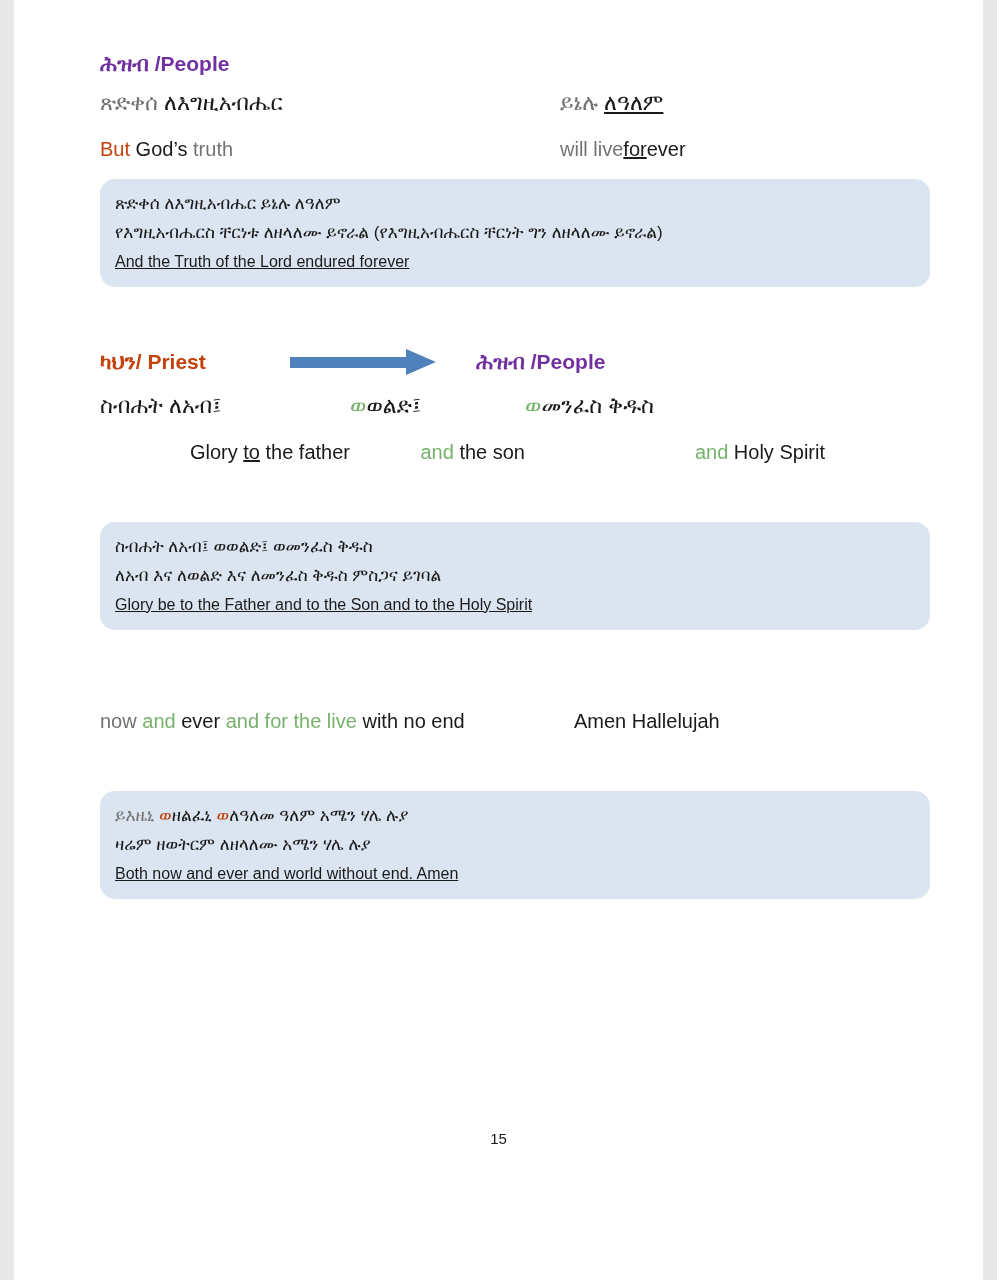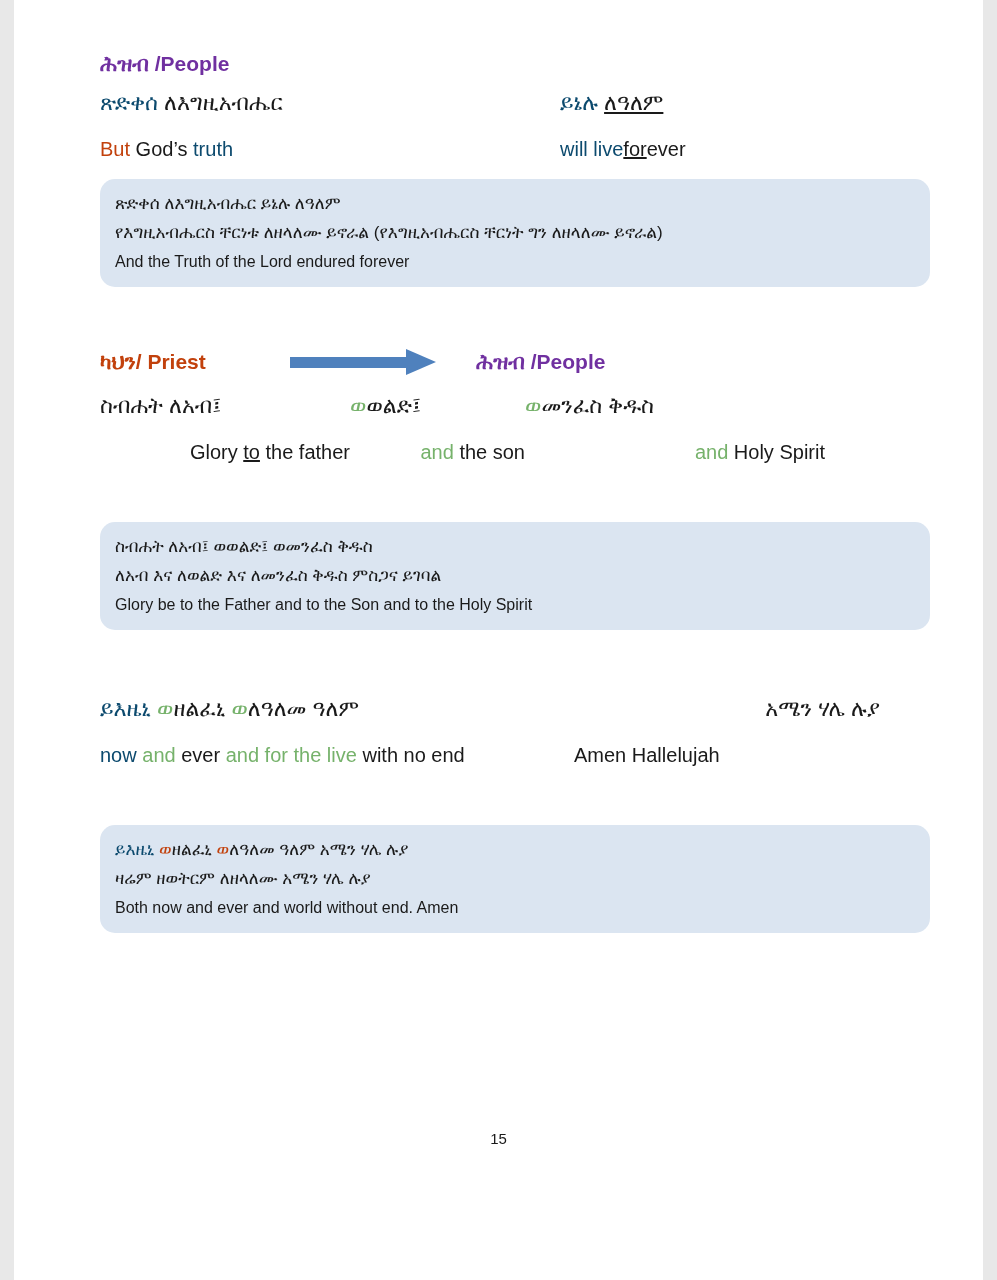--- a/index.html
+++ b/index.html
@@ -24,21 +24,21 @@
   .content {
     position: absolute;
     left: 86px;
     top: 52px;
     width: 830px;
   }
 
   
   .c-purple { color: #7030a0; }
   .c-red    { color: #c2410c; }
-  .c-blue   { color: #0c4a6e; }
+  .c-blue   { color: #737373; }
   .c-green  { color: #76b26b; }
   .c-black  { color: #1a1a1a; }
   .u { text-decoration: underline; }
 
   .heading {
     font-weight: bold;
     font-size: 21px;
     margin: 0 0 10px 0;
   }
 
@@ -58,21 +58,21 @@
     padding: 10px 0 12px 1px;
     margin-top: 14px;
     border-radius: 15px;
   }
   .block .line {
     padding: 0 14px;
     font-size: 17px;
     line-height: 1.72;
     color: #1a1a1a;
   }
-  .block .line.eng-line { font-size: 16px; }
+  .block .line.eng-line { font-size: 16px; text-decoration: underline; }
 
   .spacer-lg { height: 62px; }
   .spacer-md { height: 40px; }
 
   .priest-row {
     display: flex;
     align-items: center;
     gap: 0;
   }
   .priest-label {
@@ -218,30 +218,20 @@
     <div class="spacer-md"></div>
 
     <div class="block">
       <div class="line">ስብሐት ለአብ፤ ወወልድ፤ ወመንፈስ ቅዱስ</div>
       <div class="line">ለአብ እና ለወልድ እና ለመንፈስ ቅዱስ ምስጋና ይገባል</div>
       <div class="line eng-line">Glory be to the Father and to the Son and to the Holy Spirit</div>
     </div>
 
     <div class="spacer-lg"></div>
 
-    <div class="cols2 geez">
-      <div class="left">
-        <span class="c-blue">ይእዜኒ</span>
-        <span class="c-green">ወ</span><span class="c-black">ዘልፈኒ</span>
-        <span class="c-green">ወ</span><span class="c-black">ለዓለመ ዓለም</span>
-      </div>
-      <div class="right geez" style="text-align:right;">
-        <span class="c-black">አሜን  ሃሌ ሉያ</span>
-      </div>
-    </div>
 
     <div class="cols2 eng" style="margin-top:14px;">
       <div class="left">
         <span class="c-blue">now</span>
         <span class="c-green">and</span>
         <span class="c-black">ever</span>
         <span class="c-green">and</span>
         <span class="c-green">for the live</span>
         <span class="c-black">with no end</span>
       </div>

